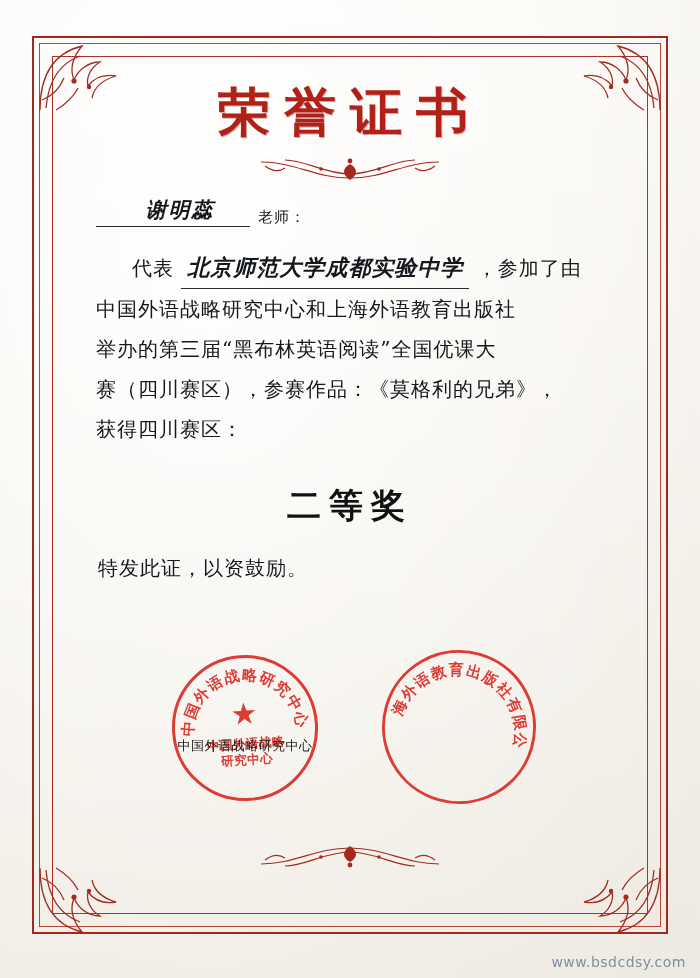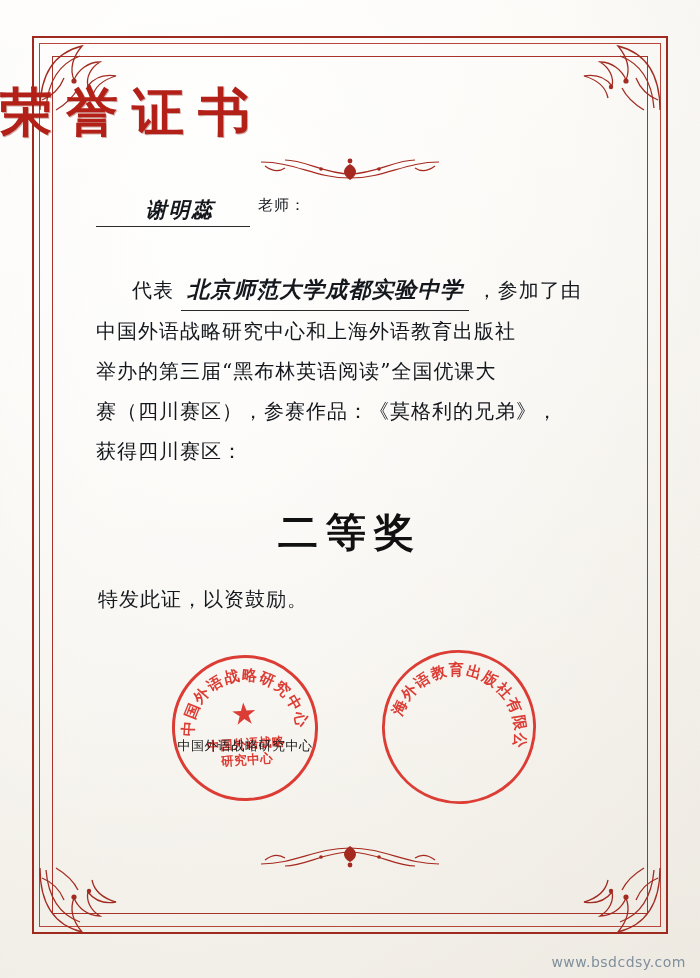--- a/index.html
+++ b/index.html
@@ -85,44 +85,44 @@
   .ornament svg { width: 100%; height: 100%; display: block; }
   #ornament-top { top: 152px; }
   #ornament-bottom { bottom: 104px; transform: translateX(-50%) scaleY(-1); }
 
   
   #certificate-title {
     position: absolute;
     left: 0;
     right: 0;
     top: 78px;
-    text-align: left;
+    text-align: center;
     font-family: Liberation Sans, sans-serif;
     font-size: 52px;
     font-weight: bold;
     letter-spacing: 14px;
     color: #b32017;
     text-shadow: 1px 1px 0 rgba(120,20,12,0.35);
   }
 
   
   #certificate-body {
     position: absolute;
     left: 96px;
     top: 196px;
     width: 508px;
     color: #14181d;
     font-family: "DejaVu Serif", serif;
   }
 
   #recipient-line {
     display: flex;
-    align-items: flex-start;
+    align-items: flex-end;
     font-size: 21px;
-    margin-bottom: 42px;
+    margin-bottom: 20px;
   }
   #recipient-name {
     display: inline-block;
     min-width: 120px;
     padding: 0 10px 2px 24px;
     border-bottom: 1px solid #2a2a2a;
     font-family: "DejaVu Serif", serif;
     font-weight: bold;
     font-style: italic;
     font-size: 21px;
@@ -148,21 +148,21 @@
     border-bottom: 1px solid #2a2a2a;
     font-style: italic;
     font-weight: bold;
     font-size: 22px;
     letter-spacing: 1px;
   }
 
   #award-title {
     text-align: center;
     font-family: "DejaVu Serif", serif;
-    font-size: 40px;
+    font-size: 34px;
     font-weight: bold;
     letter-spacing: 8px;
     margin: 34px 0 26px 0;
     color: #111;
   }
 
   #closing-line {
     font-size: 20px;
     letter-spacing: 1px;
     padding-left: 2px;

